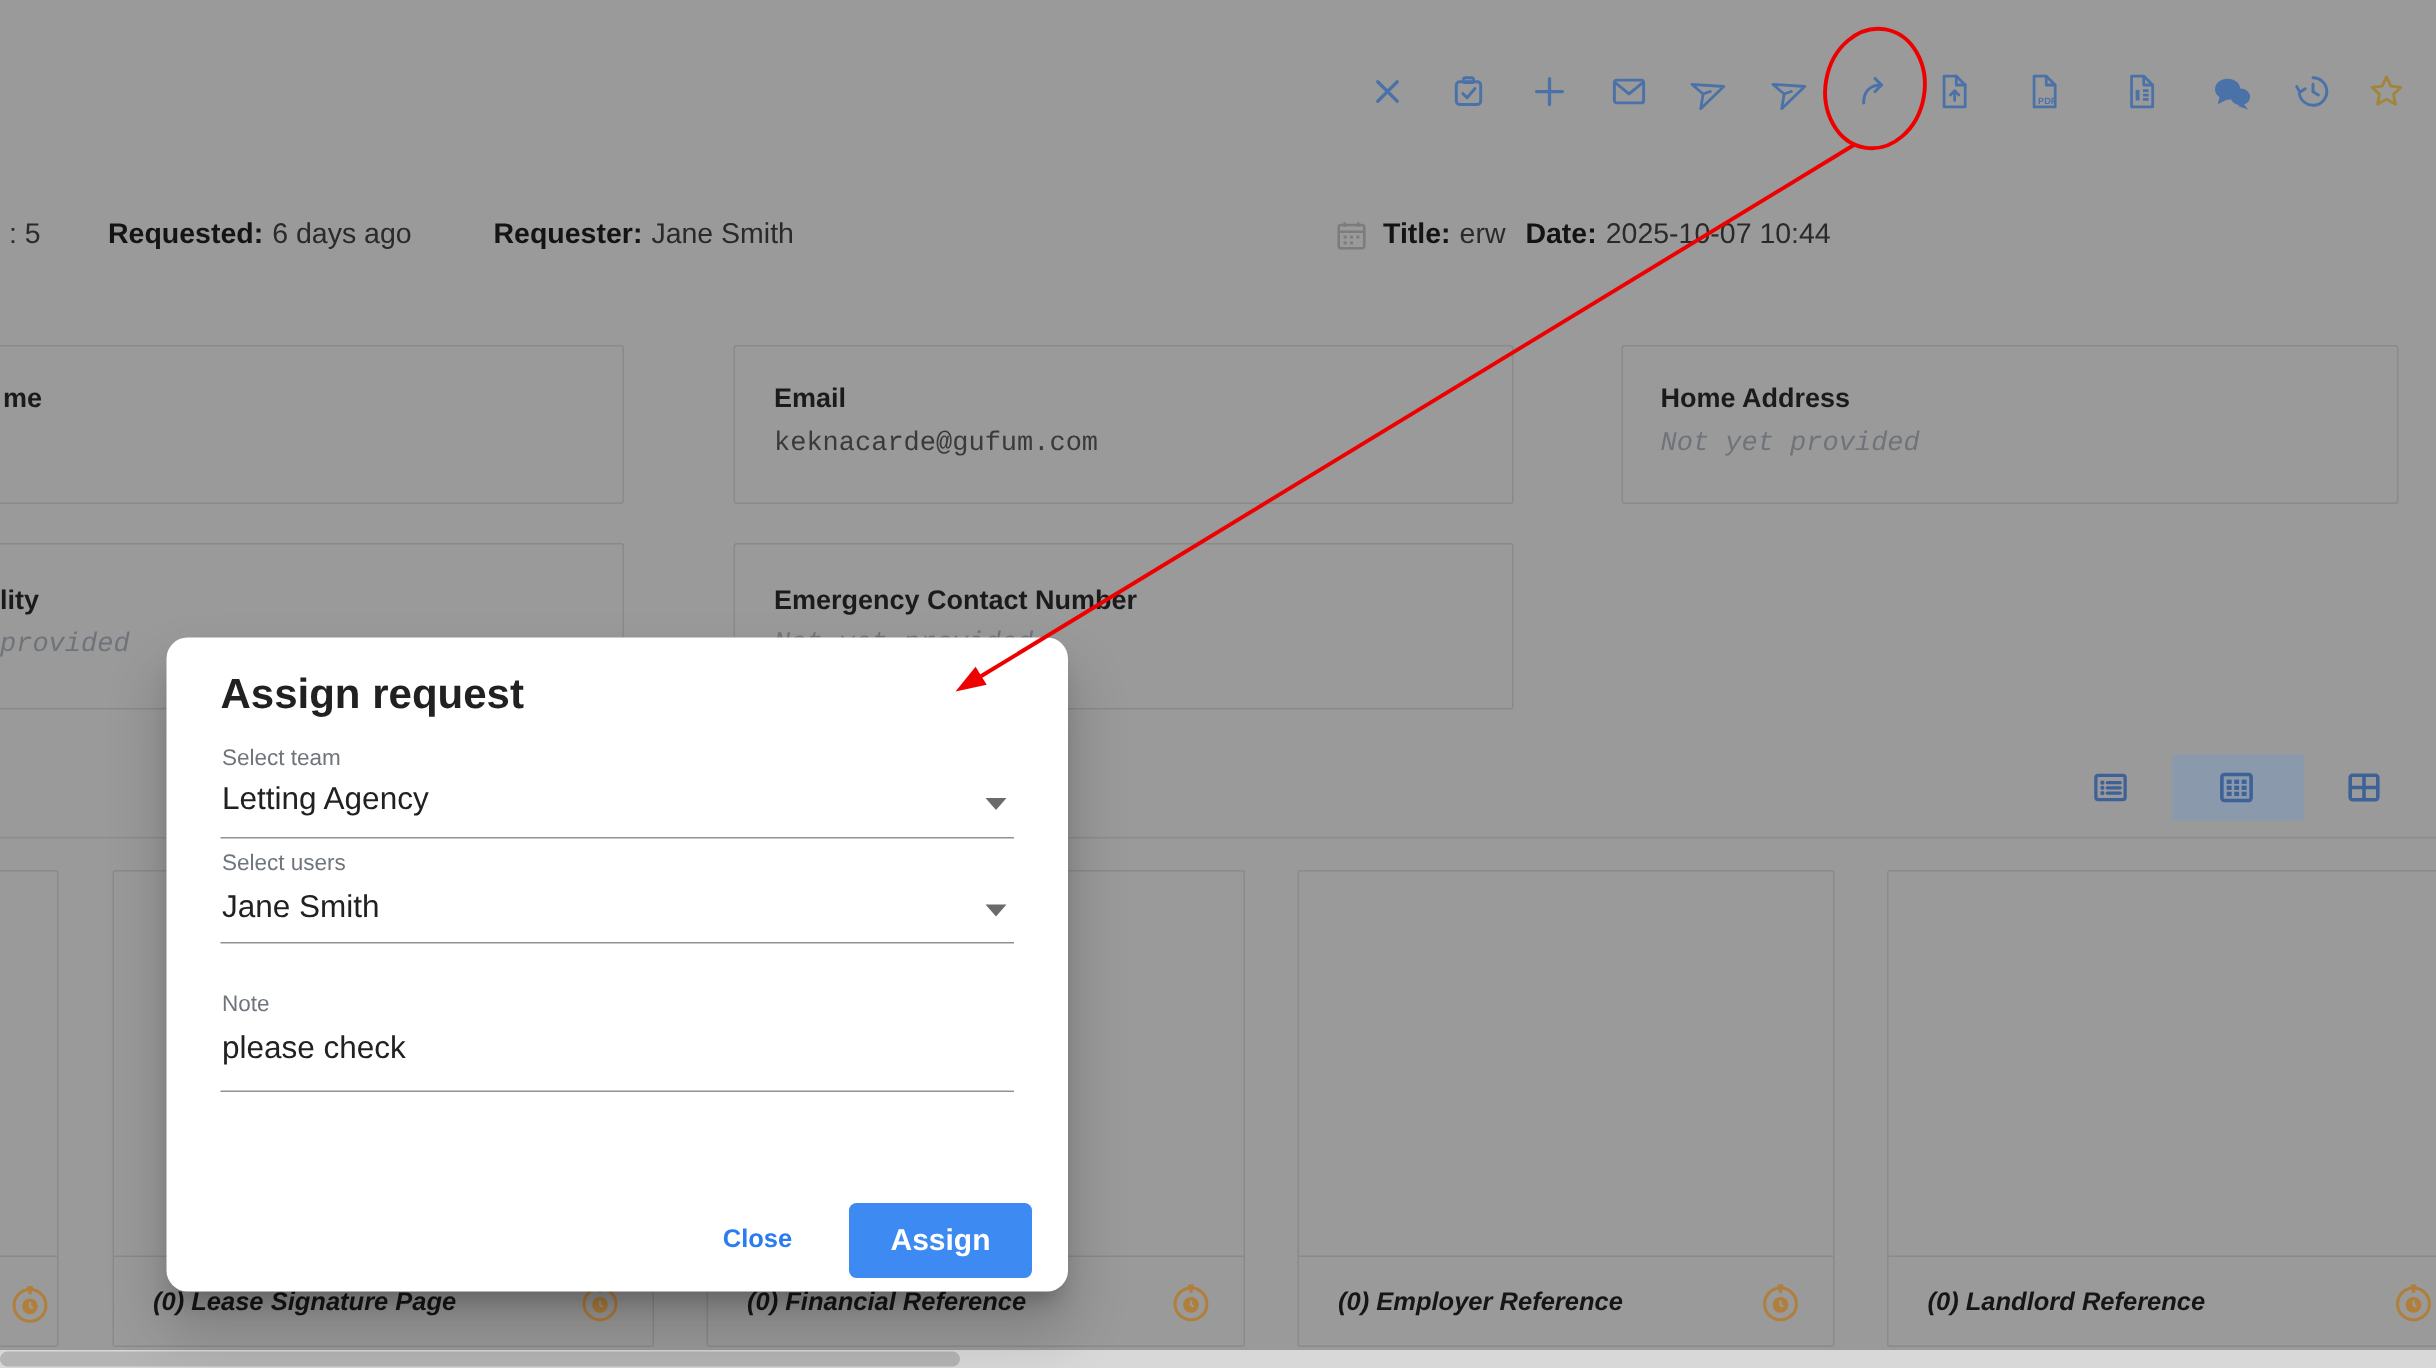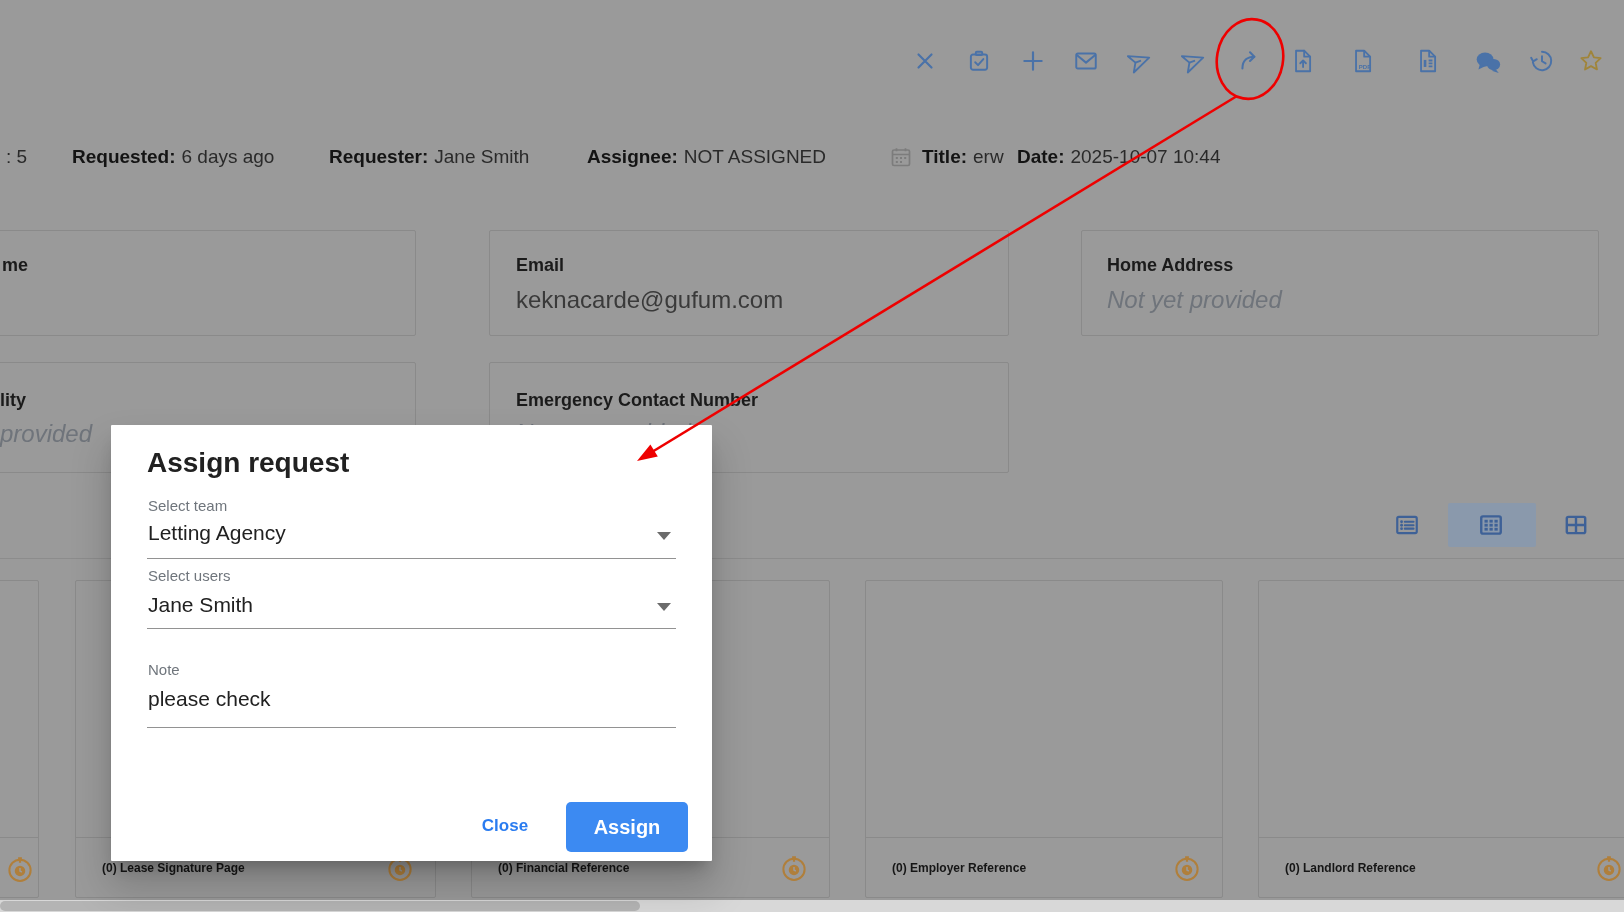--- a/index.html
+++ b/index.html
@@ -14,43 +14,43 @@
   
   .info{position:absolute;top:144px;height:26px;line-height:26px;font-size:19px;color:#2a2a2a;white-space:nowrap;}
   .info b{color:#141414;font-weight:700;margin-right:6px;}
   .title-group{display:flex;align-items:center;gap:9px;text-align:right;}
   .title-group svg{width:24px;height:24px;color:#7c7c7c;}
   .nogap{margin-right:0;}
 
   
   .pcard{position:absolute;border:1px solid #8a8a8a;border-radius:2px;}
   .plbl{position:absolute;font-size:18px;font-weight:700;color:#1b1b1b;white-space:nowrap;}
-  .pval{position:absolute;font-size:24px;color:#3a3a3a;white-space:nowrap;}
+  .pval{position:absolute;font-size:18px;color:#3a3a3a;white-space:nowrap;font-family:Liberation Mono, monospace;}
   .muted{font-style:italic;color:#6f747b;}
 
   .divider{position:absolute;left:0;top:558px;width:1624px;height:1px;background:#8c8c8c;}
 
   
   .toggle-hl{position:absolute;left:1448px;top:503px;width:88px;height:44px;background:#8a99ac;border-radius:2px;}
   .vt{position:absolute;top:512px;width:26px;height:26px;color:#3e6197;cursor:pointer;}
   .vt svg{display:block;width:100%;height:100%;}
 
   
   .doc{position:absolute;top:580px;height:318px;border:1px solid #8a8a8a;border-radius:2px;box-sizing:border-box;}
   .doc-body{position:absolute;left:0;right:0;top:695px;text-align:center;font-size:20px;font-style:italic;color:#71767c;}
   .doc-footer{position:absolute;left:0;right:0;top:256px;height:61px;border-top:1px solid #8a8a8a;display:flex;align-items:center;justify-content:space-between;padding:0 20px 0 26px;box-sizing:border-box;}
-  .doc-title{font-size:12px;font-weight:700;color:#161616;white-space:nowrap;overflow:hidden;}
+  .doc-title{font-size:17px;font-weight:700;color:#161616;white-space:nowrap;overflow:hidden;font-style:italic;}
   .coin{width:30px;height:30px;color:#b07f3b;flex:0 0 auto;}
 
   
   .hscroll{position:absolute;left:0;top:900px;width:1624px;height:12px;background:#d8d8d8;}
   .hthumb{position:absolute;left:0;top:1px;width:640px;height:10px;background:#b4b4b4;border-radius:5px;}
 
   
-  .dialog{position:absolute;left:111px;top:425px;width:601px;height:436px;background:#ffffff;border-radius:1px;
+  .dialog{position:absolute;left:111px;top:425px;width:601px;height:436px;background:#ffffff;border-radius:14px;
           box-shadow:0 11px 15px -7px rgba(0,0,0,.25),0 24px 38px 3px rgba(0,0,0,.18);z-index:40;}
   .dlg-title{position:absolute;left:36px;top:22px;font-size:28px;font-weight:700;color:#212121;}
   .dlg-label{position:absolute;left:37px;font-size:15px;color:#6f757c;}
   .dlg-value{position:absolute;left:37px;font-size:21px;color:#212121;cursor:pointer;}
   .dlg-line{position:absolute;left:36px;right:36px;height:1px;background:#929292;}
   .dlg-caret{position:absolute;left:546px;width:0;height:0;border-left:7px solid transparent;border-right:7px solid transparent;border-top:8px solid #6b6b6b;cursor:pointer;}
   .btn-flat{position:absolute;left:357px;top:377px;width:74px;height:48px;line-height:48px;text-align:center;
             color:#2a7cf0;font-size:17px;font-weight:700;border-radius:4px;cursor:pointer;}
   .btn-raised{position:absolute;left:455px;top:377px;width:122px;height:50px;line-height:50px;text-align:center;
             background:#3c8af2;color:#ffffff;font-size:20px;font-weight:700;border-radius:5px;cursor:pointer;}
@@ -152,23 +152,20 @@
         <path d="M12 3 l2.7 5.7 6.2 .7 -4.6 4.3 1.2 6.1 -5.5 -3.1 -5.5 3.1 1.2 -6.1 L3.1 9.4 l6.2 -.7 Z"></path>
       </svg>
   </div>
 
   <div class="info" style="left:6px">: 5</div>
   <div class="info" style="left:72px">
     <b>Requested:</b><span>6 days ago</span>
   </div>
   <div class="info" style="left:329px">
     <b>Requester:</b><span>Jane Smith</span>
-  </div>
-  <div class="info" style="left:587px">
-    <b>Assignee:</b><span>NOT ASSIGNED</span>
   </div>
   <div class="info title-group" style="left:889px">
     <svg viewBox="0 0 24 24" fill="none" stroke="currentColor" stroke-width="1.7">
         <rect x="3.5" y="5" width="17" height="15.5" rx="1.5"></rect>
         <path d="M3.5 9.5 H20.5 M7.5 3.2 V6.2 M16.5 3.2 V6.2"></path>
         <g fill="currentColor" stroke="none">
           <rect x="6.8" y="12" width="2" height="2"></rect>
           <rect x="11" y="12" width="2" height="2"></rect>
           <rect x="15.2" y="12" width="2" height="2"></rect>
           <rect x="6.8" y="16" width="2" height="2"></rect>

